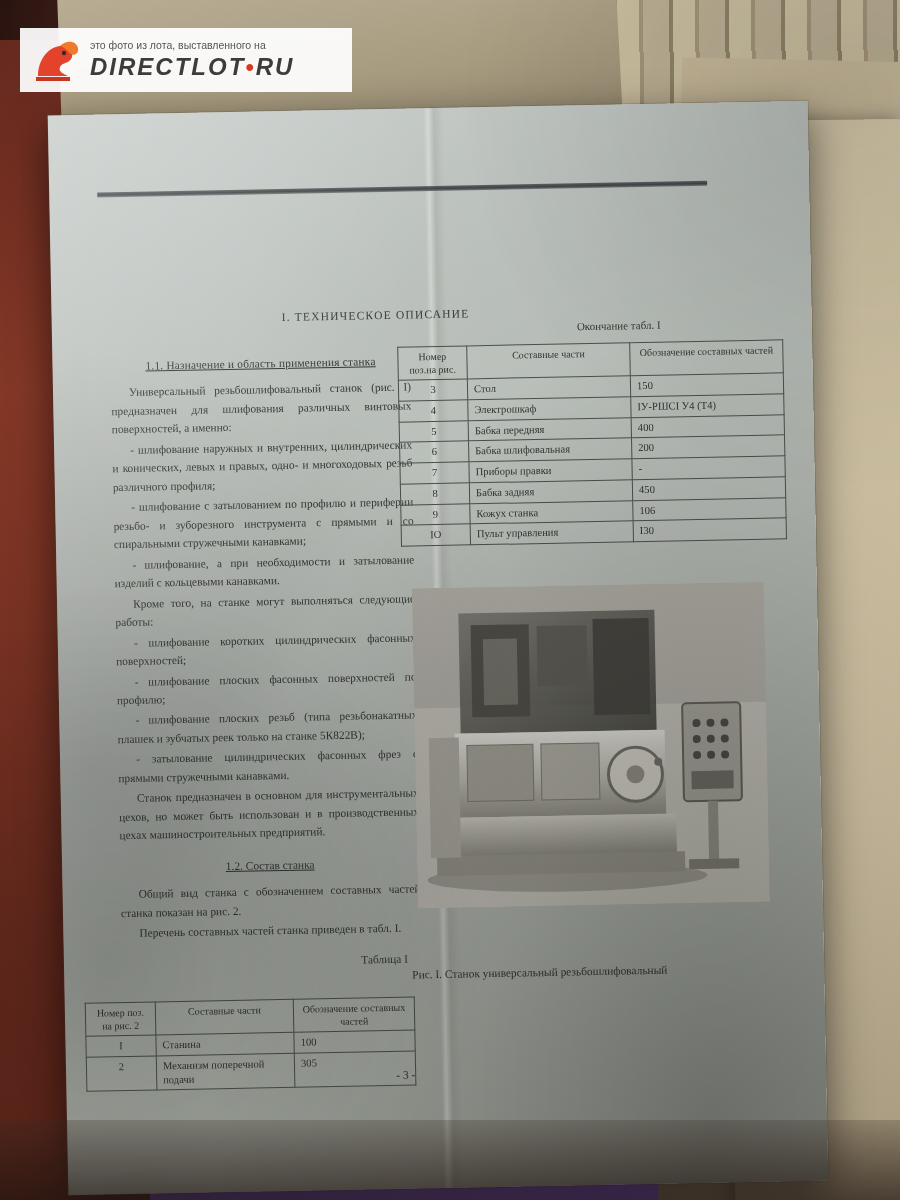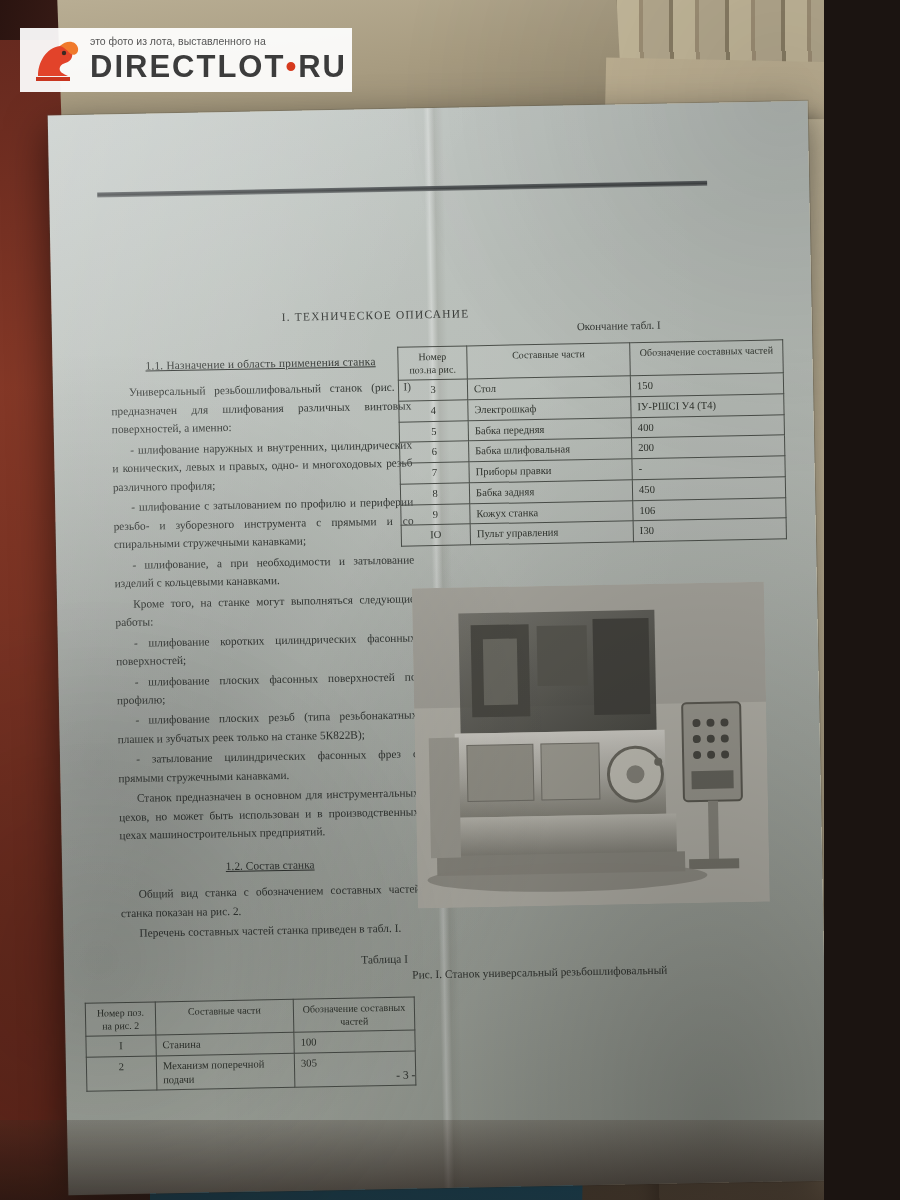--- a/index.html
+++ b/index.html
@@ -9,24 +9,24 @@
   }
   body {
     width: 900px;
     height: 1200px;
     overflow: hidden;
     font-family: "Liberation Serif", serif;
   }
 
   .photo {
     position: relative;
-    width: 824px;
+    width: 900px;
     height: 1200px;
     overflow: hidden;
-    background: #0ea5e9;
+    background: #8b5cf6;
   }
 
   
   .bg-dark-left {
     position: absolute;
     left: 0; top: 0;
     width: 120px; height: 1200px;
     background: linear-gradient(100deg, #2a1410 0%, #43201a 40%, #5b2a20 100%);
   }
   .bg-red-table {
@@ -259,24 +259,25 @@
   }
   .wm-text { margin-left: 8px; }
   .wm-line1 {
     font-family: "Liberation Sans", sans-serif;
     font-size: 10.5px;
     color: #555;
     margin-bottom: 2px;
   }
   .wm-line2 {
     font-family: "Liberation Sans", sans-serif;
-    font-size: 31px;
+    font-size: 24px;
     font-weight: bold;
     letter-spacing: 2px;
     color: #3c3c3c;
+    font-style: italic;
   }
   .wm-dot { color: #d63a1e; }
 
   .noise {
     position: absolute;
     inset: 0;
     pointer-events: none;
     background-image:
       radial-gradient(circle at 12% 80%, rgba(0,0,0,.25), rgba(0,0,0,0) 30%),
       radial-gradient(circle at 95% 8%, rgba(0,0,0,.22), rgba(0,0,0,0) 28%);

